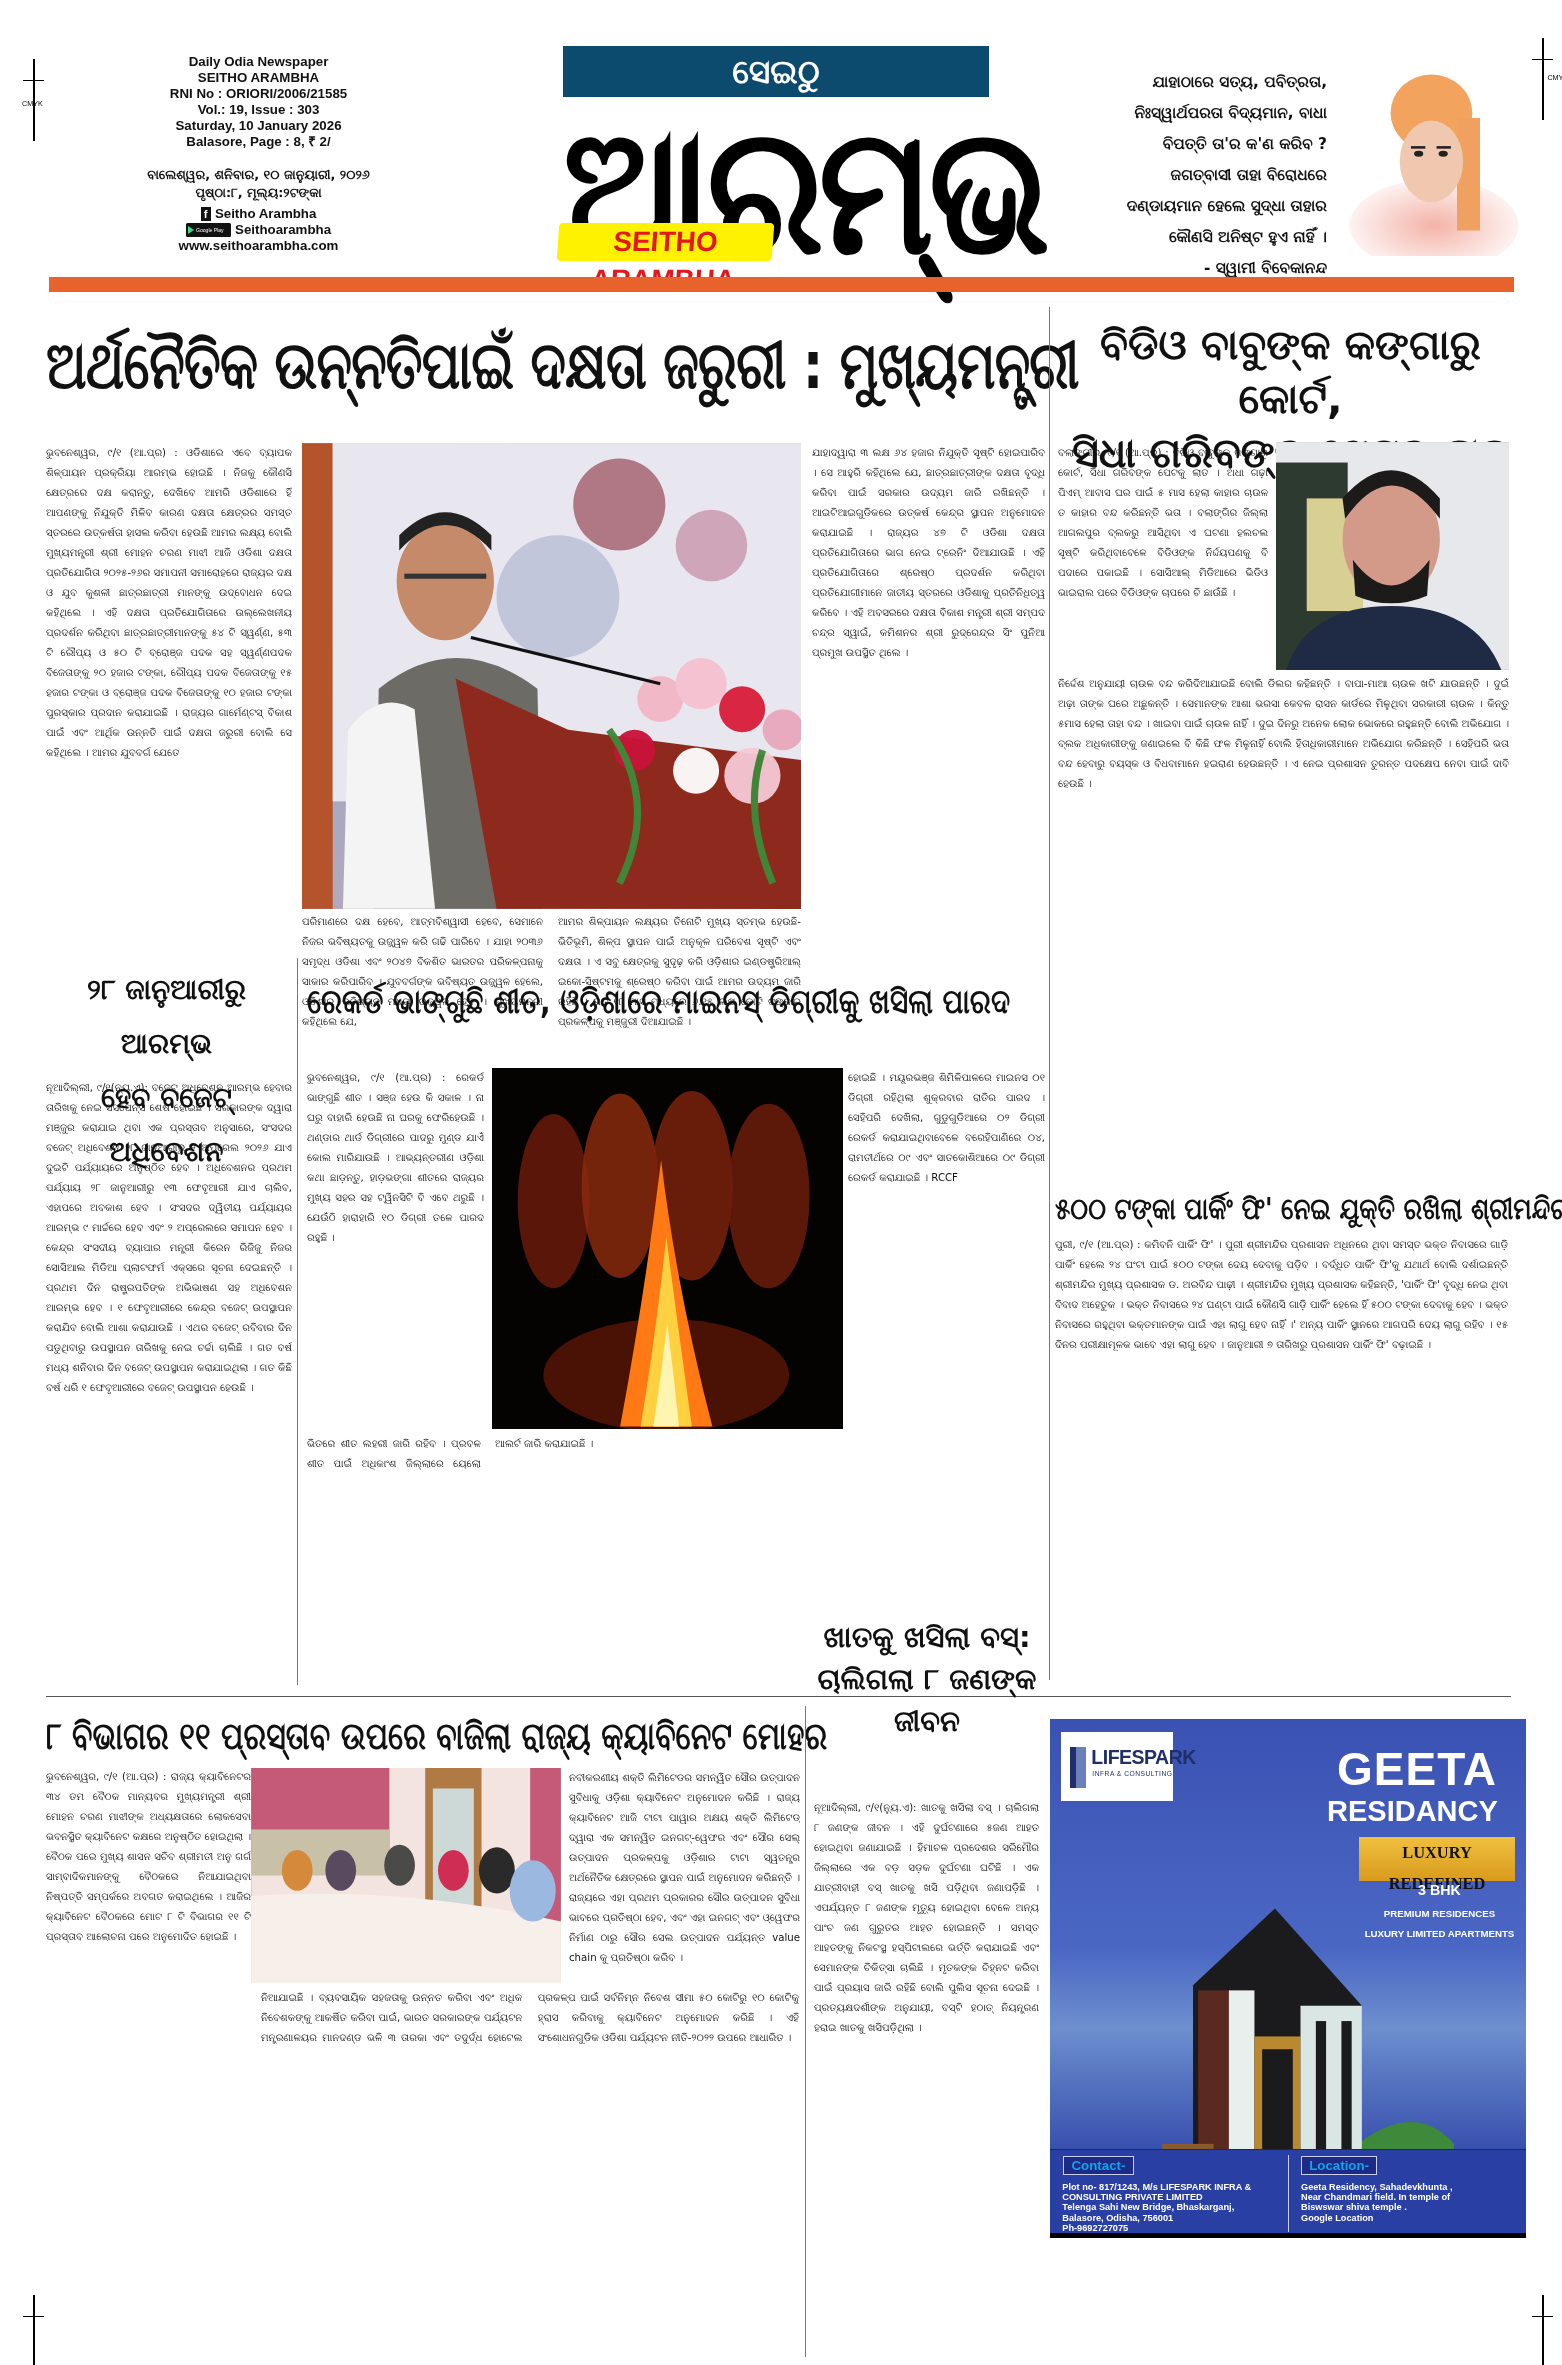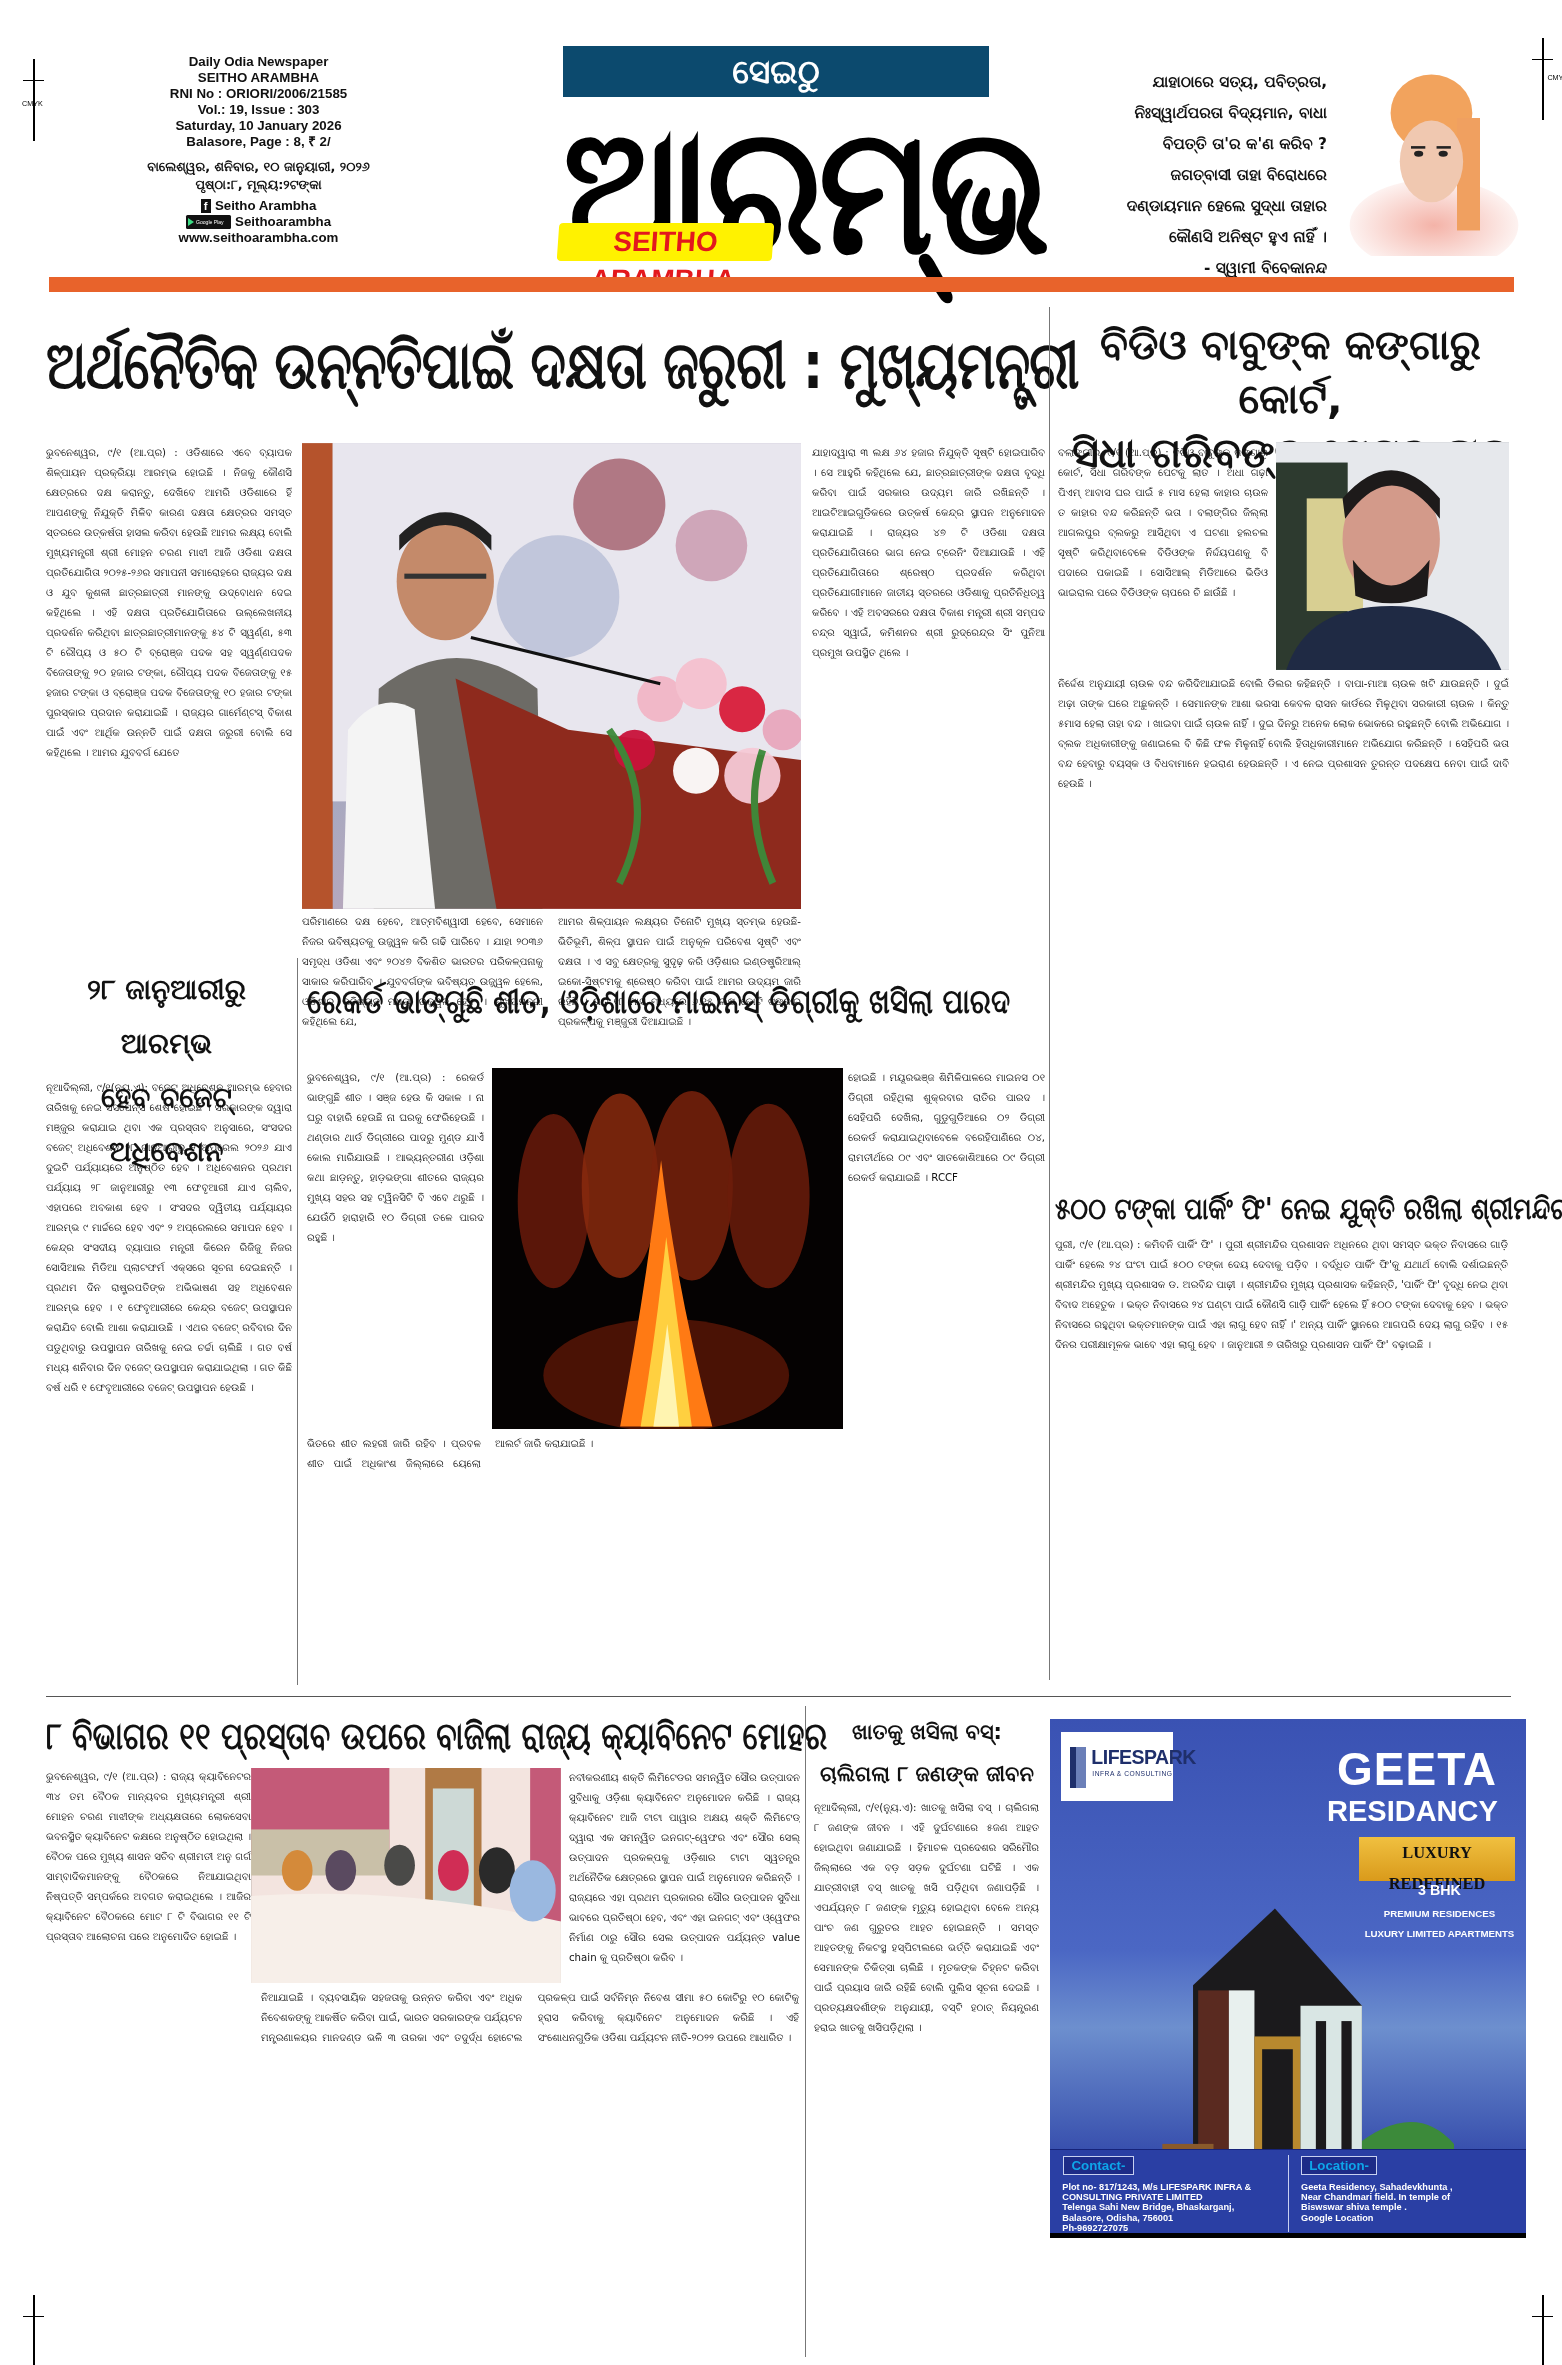--- a/index.html
+++ b/index.html
@@ -69,21 +69,21 @@
     <div class="h"></div>
 </div>
 
 <div class="abs info">
   <div>Daily Odia Newspaper</div>
   <div>SEITHO ARAMBHA</div>
   <div>RNI No : ORIORI/2006/21585</div>
   <div>Vol.: 19, Issue : 303</div>
   <div>Saturday, 10 January 2026</div>
   <div>Balasore, Page : 8, ₹ 2/</div>
-  <div class="odia" style="margin-top:8px;">ବାଲେଶ୍ୱର, ଶନିବାର, ୧୦ ଜାନୁୟାରୀ, ୨୦୨୬</div>
+  <div class="odia" style="margin-top:16px;">ବାଲେଶ୍ୱର, ଶନିବାର, ୧୦ ଜାନୁୟାରୀ, ୨୦୨୬</div>
   <div class="odia">ପୃଷ୍ଠା:୮, ମୂଲ୍ୟ:୨ଟଙ୍କା</div>
   <div class="row" style="margin-top:3.1px;">
     <span class="fb">f</span>
     <span>Seitho Arambha</span>
   </div>
   <div class="row">
     <span class="gplay">
         <span class="tri"></span>
         <span>Google Play</span>
       </span>
@@ -237,21 +237,21 @@
     <ellipse cx="550" cy="240" rx="45" ry="60" fill="#9ab8e0"></ellipse>
   </svg>
 </div>
 <div class="abs body-col" style="left:569px; top:1768px; width:231px; height:215px;">ନବୀକରଣୀୟ ଶକ୍ତି ଲିମିଟେଡର ସମନ୍ୱିତ ସୌର ଉତ୍ପାଦନ ସୁବିଧାକୁ ଓଡ଼ିଶା କ୍ୟାବିନେଟ ଅନୁମୋଦନ କରିଛି । ରାଜ୍ୟ କ୍ୟାବିନେଟ ଆଜି ଟାଟା ପାୱାର ଅକ୍ଷୟ ଶକ୍ତି ଲିମିଟେଡ୍ ଦ୍ୱାରା ଏକ ସମନ୍ୱିତ ଇନଗଟ୍-ୱେଫର ଏବଂ ସୌର ସେଲ୍ ଉତ୍ପାଦନ ପ୍ରକଳ୍ପକୁ ଓଡ଼ିଶାର ଟାଟା ସ୍ୱତନ୍ତ୍ର ଅର୍ଥନୈତିକ କ୍ଷେତ୍ରରେ ସ୍ଥାପନ ପାଇଁ ଅନୁମୋଦନ କରିଛନ୍ତି । ରାଜ୍ୟରେ ଏହା ପ୍ରଥମ ପ୍ରକାରର ସୌର ଉତ୍ପାଦନ ସୁବିଧା ଭାବରେ ପ୍ରତିଷ୍ଠା ହେବ, ଏବଂ ଏହା ଇନଗଟ୍ ଏବଂ ଓ୍ୱେଫର ନିର୍ମାଣ ଠାରୁ ସୌର ସେଲ ଉତ୍ପାଦନ ପର୍ଯ୍ୟନ୍ତ value chain କୁ ପ୍ରତିଷ୍ଠା କରିବ ।</div>
 <div class="abs body-col" style="left:261px; top:1988px; width:538px; height:369px; column-count:2; column-gap:15.4px;">
   <span>ନିଆଯାଇଛି । ବ୍ୟବସାୟିକ ସହଜତାକୁ ଉନ୍ନତ କରିବା ଏବଂ ଅଧିକ ନିବେଶକଙ୍କୁ ଆକର୍ଷିତ କରିବା ପାଇଁ, ଭାରତ ସରକାରଙ୍କ ପର୍ଯ୍ୟଟନ ମନ୍ତ୍ରଣାଳୟର ମାନଦଣ୍ଡ ଭଳି ୩ ତାରକା ଏବଂ ତଦୁର୍ଦ୍ଧ ହୋଟେଲ ପ୍ରକଳ୍ପ ପାଇଁ ସର୍ବନିମ୍ନ ନିବେଶ ସୀମା ୫୦ କୋଟିରୁ ୧୦ କୋଟିକୁ ହ୍ରାସ କରିବାକୁ କ୍ୟାବିନେଟ ଅନୁମୋଦନ କରିଛି । ଏହି ସଂଶୋଧନଗୁଡିକ ଓଡିଶା ପର୍ଯ୍ୟଟନ ନୀତି-୨୦୨୨ ଉପରେ ଆଧାରିତ ।</span>
 </div>
 
 <div class="abs vrule" style="left:805px; top:1706px; height:651px;"></div>
 
-<div class="abs sub-h" style="left:809px; top:1711px; width:236px; text-align:center; font-size:21px; line-height:42px;">
+<div class="abs sub-h" style="left:809px; top:1616px; width:236px; text-align:center; font-size:29px; line-height:42px;">
   <div>ଖାତକୁ ଖସିଲା ବସ୍:</div>
   <div>ଚାଲିଗଲା ୮ ଜଣଙ୍କ ଜୀବନ</div>
 </div>
 <div class="abs body-col" style="left:814px; top:1798px; width:225px; height:558px;">ନୂଆଦିଲ୍ଲୀ, ୯/୧(ନ୍ୟୁ.ଏ): ଖାତକୁ ଖସିଲା ବସ୍ । ଚାଲିଗଲା ୮ ଜଣଙ୍କ ଜୀବନ । ଏହି ଦୁର୍ଘଟଣାରେ ୫ଜଣ ଆହତ ହୋଇଥିବା ଜଣାଯାଇଛି । ହିମାଚଳ ପ୍ରଦେଶର ସରିମୌର ଜିଲ୍ଲାରେ ଏକ ବଡ଼ ସଡ଼କ ଦୁର୍ଘଟଣା ଘଟିଛି । ଏକ ଯାତ୍ରୀବାହୀ ବସ୍ ଖାତକୁ ଖସି ପଡ଼ିଥିବା ଜଣାପଡ଼ିଛି । ଏପର୍ଯ୍ୟନ୍ତ ୮ ଜଣଙ୍କ ମୃତ୍ୟୁ ହୋଇଥିବା ବେଳେ ଅନ୍ୟ ପାଂଚ ଜଣ ଗୁରୁତର ଆହତ ହୋଇଛନ୍ତି । ସମସ୍ତ ଆହତଙ୍କୁ ନିକଟସ୍ଥ ହସ୍ପିଟାଲରେ ଭର୍ତ୍ତି କରାଯାଇଛି ଏବଂ ସେମାନଙ୍କ ଚିକିତ୍ସା ଚାଲିଛି । ମୃତକଙ୍କ ଚିହ୍ନଟ କରିବା ପାଇଁ ପ୍ରୟାସ ଜାରି ରହିଛି ବୋଲି ପୁଲିସ ସୂଚନା ଦେଇଛି । ପ୍ରତ୍ୟକ୍ଷଦର୍ଶୀଙ୍କ ଅନୁଯାୟୀ, ବସ୍‌ଟି ହଠାତ୍ ନିୟନ୍ତ୍ରଣ ହରାଇ ଖାତକୁ ଖସିପଡ଼ିଥିଲା ।</div>
 
 <div class="abs ad">
   <div class="ad-logo">
     <div class="bldg"></div>
     <div class="name">LIFESPARK</div>
     <div class="sub">INFRA &amp; CONSULTING</div>

